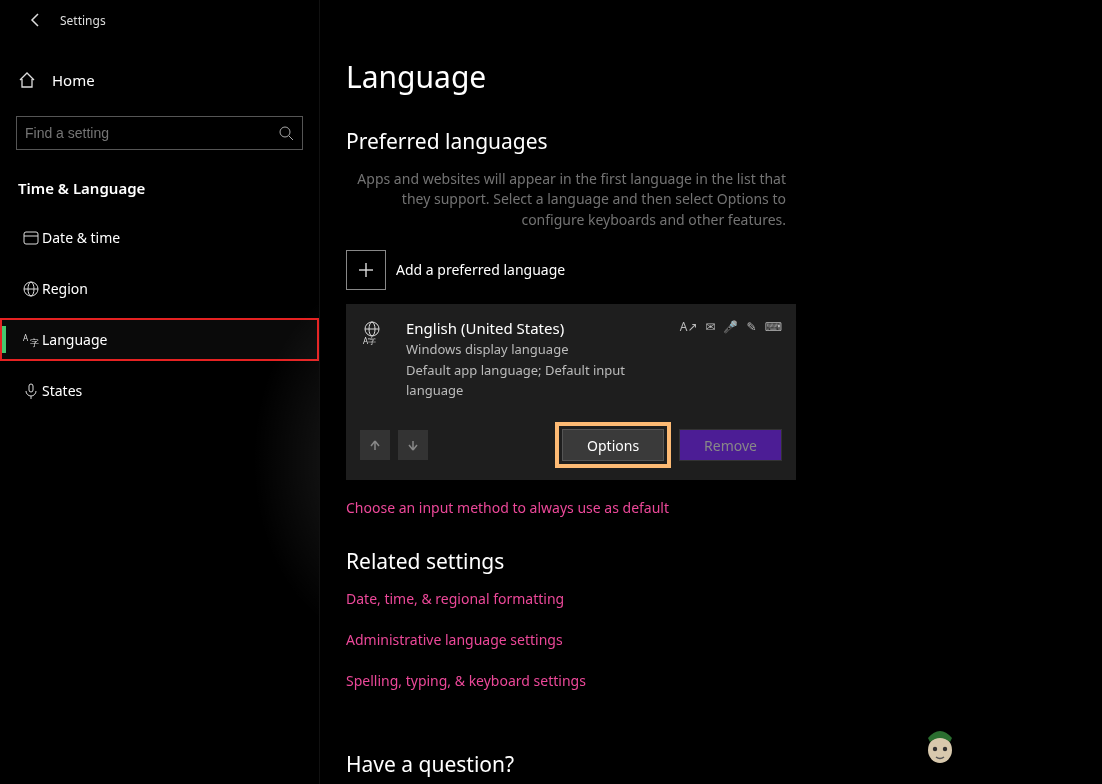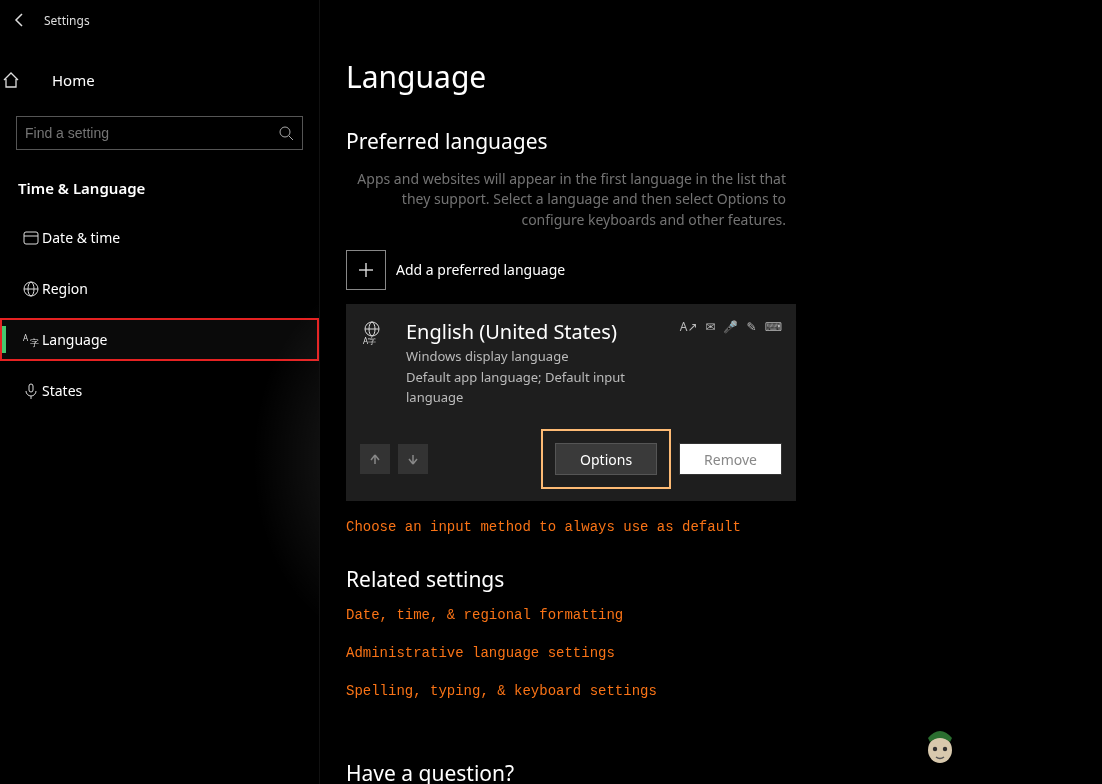--- a/index.html
+++ b/index.html
@@ -12,25 +12,25 @@
 .sidebar {
   position: absolute; left: 0; top: 0; width: 320px; height: 100%;
   background: #000; border-right: 1px solid #111;
 }
 .sidebar::after {
   content:""; position:absolute; right:0; top:0; width:120px; height:100%;
   background: radial-gradient(ellipse 180px 260px at 180px 460px, rgba(255,255,255,0.12), transparent 70%);
   pointer-events:none;
 }
 .titlebar {
-  display:flex; align-items:center; height:40px; padding:0 8px; gap:12px;
+  display:flex; align-items:center; height:40px; padding:0 24px; gap:12px;
 }
 .back-arrow { width:24px; height:24px; display:flex; align-items:center; justify-content:center; cursor:pointer; }
 .settings-title { font-size:12px; color:#ddd; }
-.home-row { display:flex; align-items:center; gap:32px; padding:12px 2px; margin-top:18px; cursor:pointer; }
+.home-row { display:flex; align-items:center; gap:16px; padding:12px 18px; margin-top:18px; cursor:pointer; }
 .home-label { font-size:15px; }
 .searchbox {
   margin: 14px 16px 18px 16px;
   border:1px solid #555; height:34px; display:flex; align-items:center;
   padding:0 8px; justify-content:space-between;
 }
 .searchbox input {
   background:transparent; border:none; color:#aaa; font-size:14px; outline:none; width:220px;
 }
 .category-title { font-weight:600; font-size:15px; padding: 10px 18px 18px 18px; }
@@ -52,37 +52,37 @@
 .section-title { font-size:21px; font-weight:400; margin: 30px 0 14px 0; }
 .desc { color:#737373; max-width:440px; line-height:1.45;text-align:right; }
 .add-lang { display:flex; align-items:center; gap:10px; margin-top:20px; cursor:pointer; }
 .plus-box { width:40px; height:40px; border:1px solid #888; display:flex; align-items:center; justify-content:center; }
 .lang-card {
   margin-top:14px; width:450px; background:#1e1e1e; padding:14px 14px 12px 14px;
 }
 .lang-row { display:flex; gap:18px; }
 .lang-icon { width:28px; padding-top:2px; color:#ddd; font-size:18px; }
 .lang-info { flex:1; }
-.lang-name { font-size:20px; }
+.lang-name { font-size:15px; }
 .lang-sub { color:#bbb; font-size:13px; line-height:1.5; margin-top:2px; }
 .feature-icons { display:flex; gap:8px; color:#bbb; font-size:12px; }
 .lang-actions { display:flex; align-items:center; margin-top:22px; gap:8px; }
 .arrow-btn {
   width:30px; height:30px; background:#333; display:flex; align-items:center; justify-content:center;
   color:#888; cursor:default;
 }
 .action-spacer { flex:1; }
 .btn {
   height:32px; padding:0 24px; background:#3a3a3a; color:#fff; border:1px solid #555;
   display:flex; align-items:center; justify-content:center; cursor:pointer; font-size:14px;
 }
-.btn.disabled { color:#888; background:#ffffff; border-color:#333; cursor:default; }
+.btn.disabled { color:#888; background:#4c1d95; border-color:#333; cursor:default; }
 .btn.options { }
-.options-wrap { border: 2px solid #fdba74; padding:12px; }
-.linkrow { color:#f97316; margin-top:18px; cursor:pointer;font-family:Liberation Mono, monospace; }
+.options-wrap { border: 4px solid #fdba74; padding:3px; }
+.linkrow { color:#ec4899; margin-top:18px; cursor:pointer; }
 .linkrow + .linkrow { margin-top:22px; }
 .question { font-size:21px; margin-top:60px; }
 .mascot {
   position:absolute; right:140px; bottom:18px; width:44px; height:50px;
 }
 svg { display:block; }
 </style>
 </head>
 <body>
 

